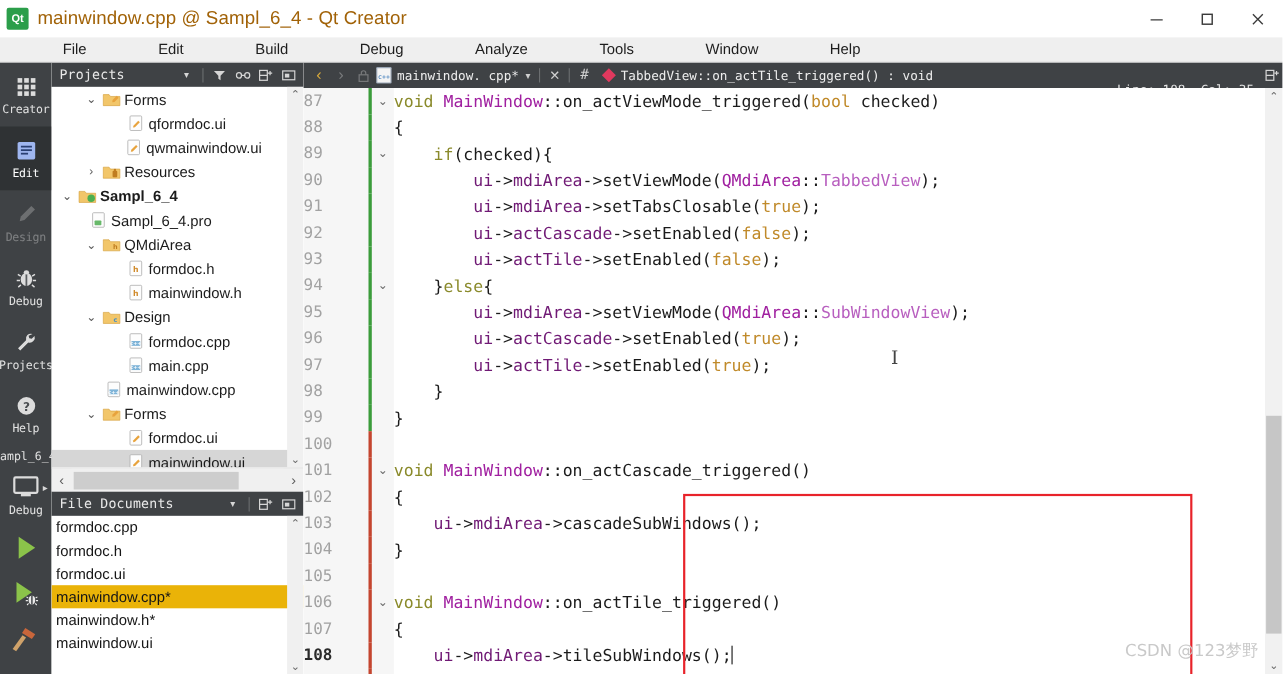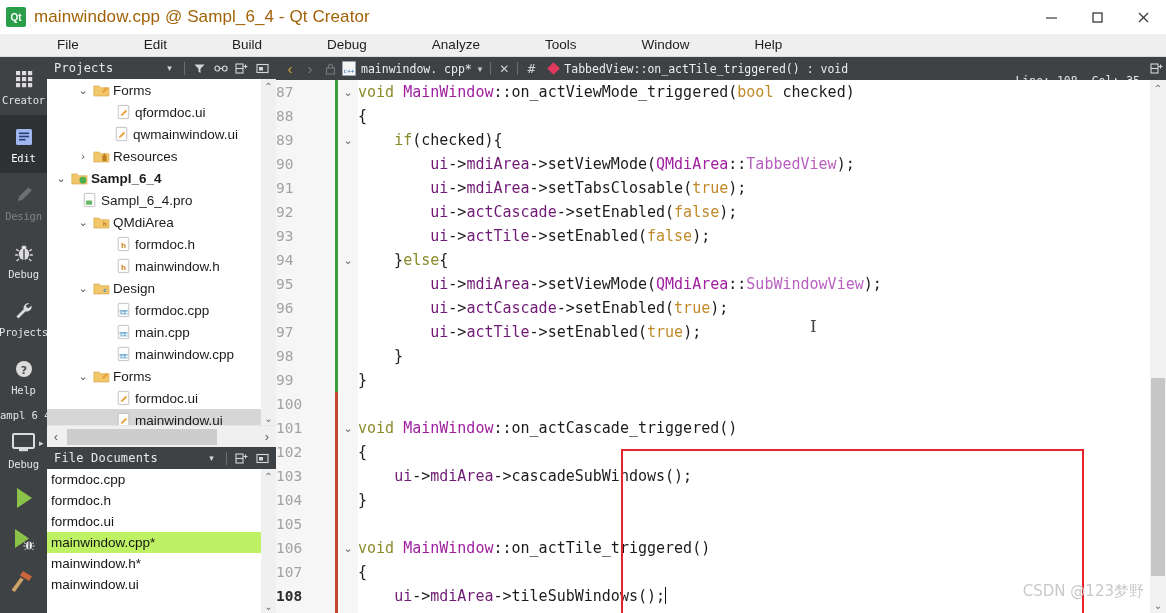--- a/index.html
+++ b/index.html
@@ -106,21 +106,21 @@
   .vscroll {
     position: absolute; right: 0; top: 22px; width: 15px; height: 346px; background: #f0f0f0;
     display: flex; flex-direction: column; justify-content: space-between; align-items: center;
   }
   .vs-arrow { font-size: 10px; color: #6a6a6a; height: 14px; display: flex; align-items: center; }
 
   
   .docpanel { position: absolute; left: 47px; top: 447px; width: 229px; height: 166px; background: #fff; }
   .doclist { position: absolute; left: 0; top: 22px; width: 229px; height: 144px; background: #fff; }
   .docrow { height: 21px; display: flex; align-items: center; padding-left: 4px; font-size: 13.5px; color: #161616; }
-  .docrow.sel { background: #bef264; }
+  .docrow.sel { background: #eab308; }
   .docscroll {
     position: absolute; right: 0; top: 22px; width: 15px; height: 144px; background: #f0f0f0;
     display: flex; flex-direction: column; justify-content: space-between; align-items: center;
   }
 
   
   .editor { position: absolute; left: 276px; top: 57px; width: 890px; height: 556px; background: #fff; }
   .edtoolbar {
     height: 23px; background: #3f4245; display: flex; align-items: center;
     color: #e4e4e4; padding-left: 4px; position: relative;
@@ -492,21 +492,21 @@
           <span class="arrow"></span>
           <span class="ico">
             <svg width="15" height="16" viewBox="0 0 17 17">
               <rect x="2.5" y="1" width="12" height="15" rx="1" fill="#fdfdfd" stroke="#b3b3b3" stroke-width=".9"></rect>
               <rect x="4" y="8.5" width="9" height="5" fill="#7fb4d8"></rect>
               <text x="8.5" y="12.8" text-anchor="middle" font-family="DejaVu Sans" font-size="5" fill="#ffffff" font-weight="bold">c++</text>
             </svg>
           </span>
           <span class="txt">main.cpp</span>
         </div>
-        <div class="row" style="padding-left: 50px;">
+        <div class="row" style="padding-left: 30px;">
           <span class="arrow"></span>
           <span class="ico">
             <svg width="15" height="16" viewBox="0 0 17 17">
               <rect x="2.5" y="1" width="12" height="15" rx="1" fill="#fdfdfd" stroke="#b3b3b3" stroke-width=".9"></rect>
               <rect x="4" y="8.5" width="9" height="5" fill="#7fb4d8"></rect>
               <text x="8.5" y="12.8" text-anchor="middle" font-family="DejaVu Sans" font-size="5" fill="#ffffff" font-weight="bold">c++</text>
             </svg>
           </span>
           <span class="txt">mainwindow.cpp</span>
         </div>

